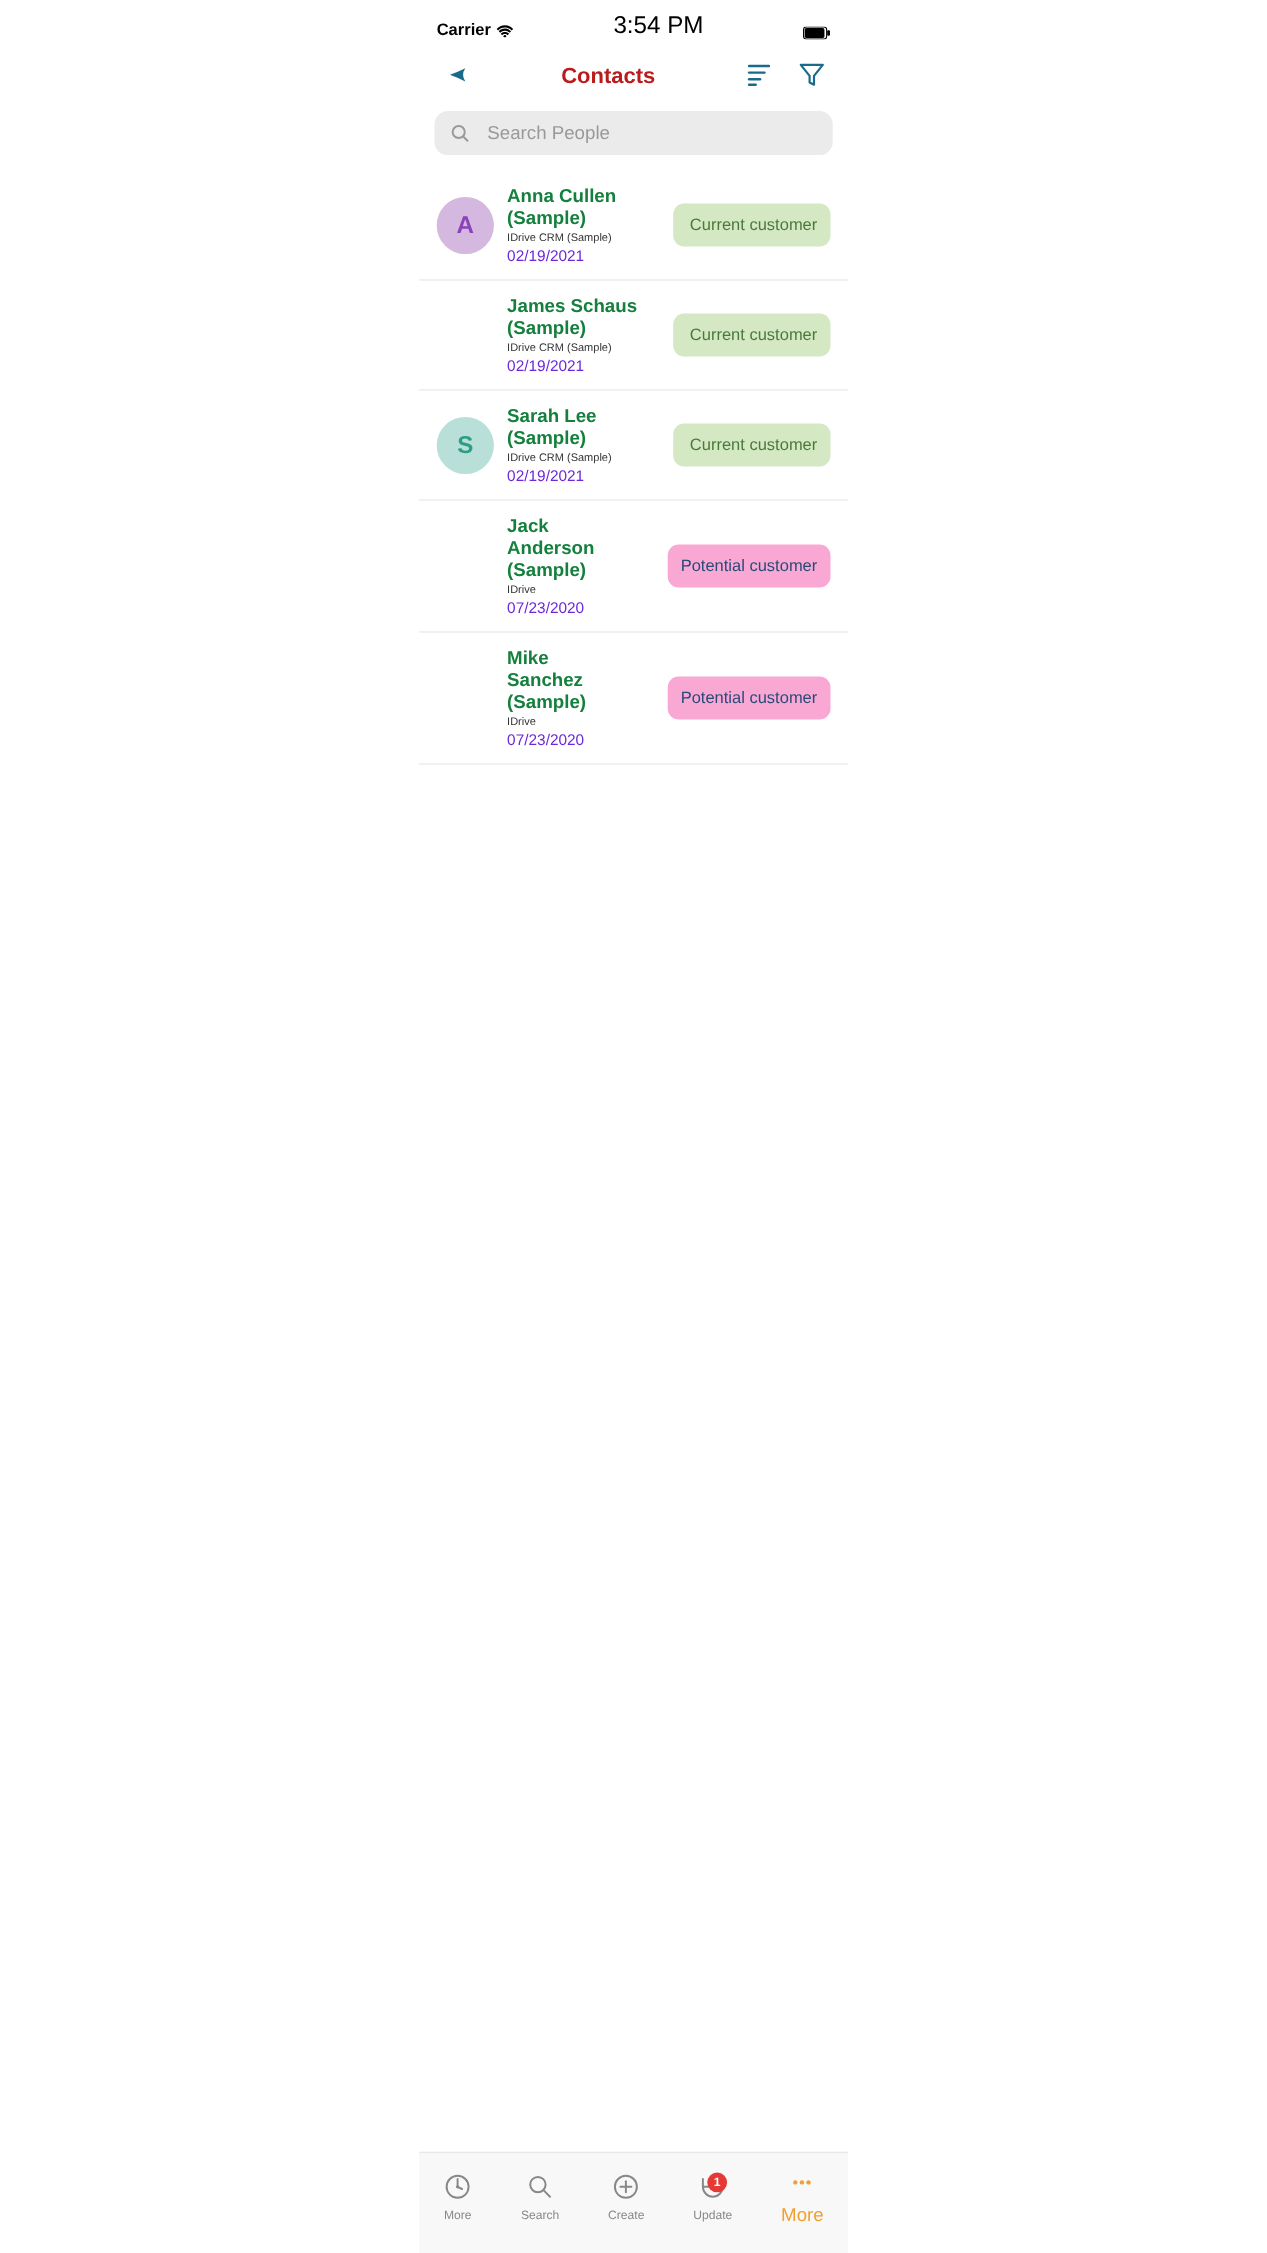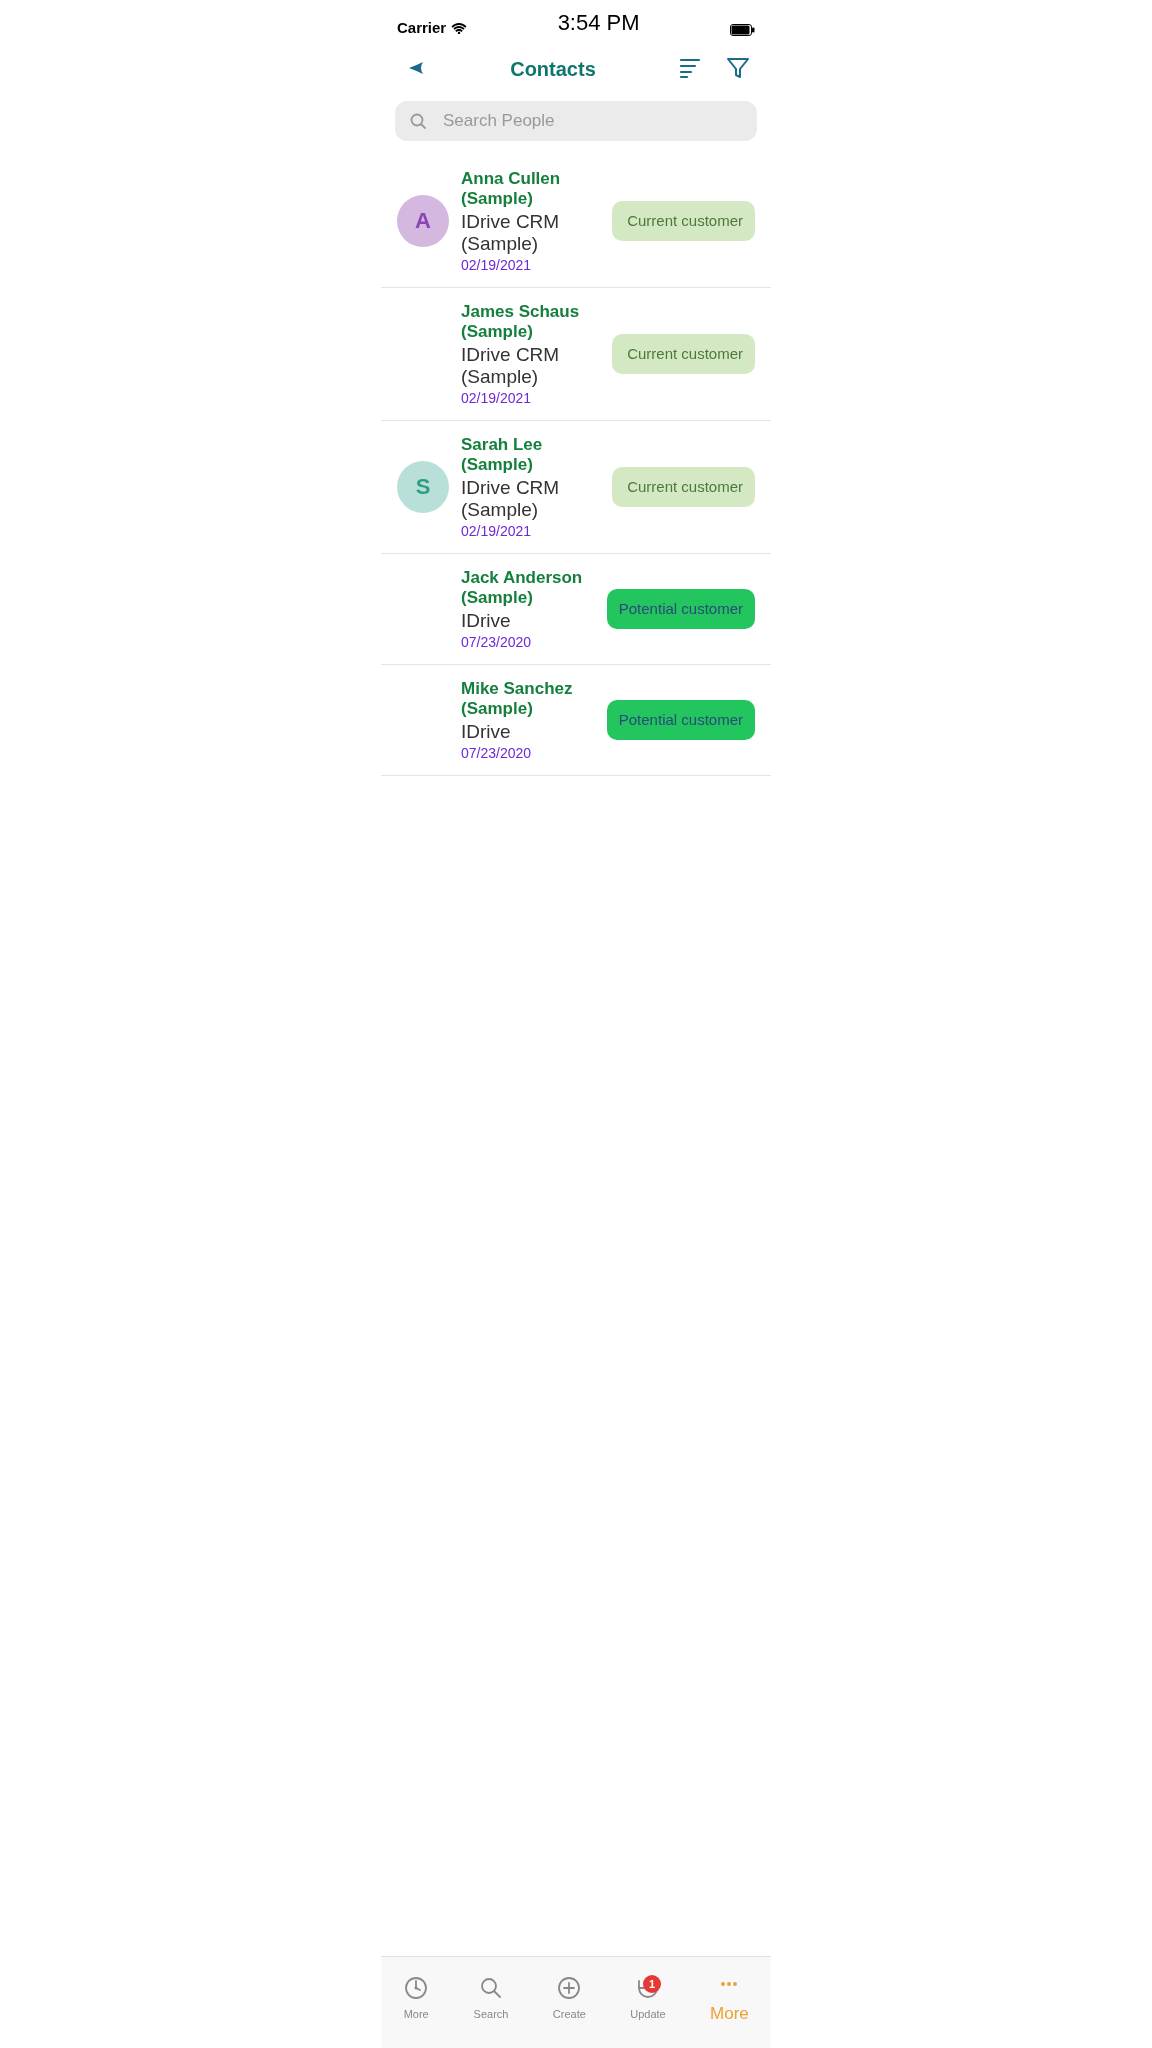--- a/index.html
+++ b/index.html
@@ -30,21 +30,21 @@
     
     .header {
       display: flex;
       align-items: center;
       justify-content: space-between;
       padding: 8px 16px 12px;
     }
     .header-title {
       font-size: 20px;
       font-weight: 700;
-      color: #0f766e;
+      color: #b91c1c;
     }
     .header-icons {
       display: flex;
       gap: 14px;
       align-items: center;
     }
     .header-icon-btn {
       background: none;
       border: none;
       cursor: pointer;
@@ -106,21 +106,21 @@
     .avatar-empty  { background: transparent; width: 52px; }
 
     .contact-info { flex: 1; }
     .contact-name {
       font-size: 17px;
       font-weight: 600;
       color: #15803d;
       margin-bottom: 2px;
     }
     .contact-company {
-      font-size: 19px;
+      font-size: 10px;
       color: #333;
       margin-bottom: 2px;
     }
     .contact-date {
       font-size: 14px;
       color: #6d28d9;
     }
 
     .status-badge {
       min-width: 90px;
@@ -131,22 +131,23 @@
       text-align: center;
       line-height: 1.3;
       flex-shrink: 0;
     }
     .badge-green {
       background: #d4e8c4;
       color: #4a7a3a;
       padding-left: 15px;
     }
     .badge-blue {
-      background: #22c55e;
+      background: #f9a8d4;
       color: #2a4a7a;
+      margin-left: 30px;
     }
 
     
     .bottom-nav {
       position: fixed;
       bottom: 0;
       left: 50%;
       transform: translateX(-50%);
       width: 390px;
       display: flex;

